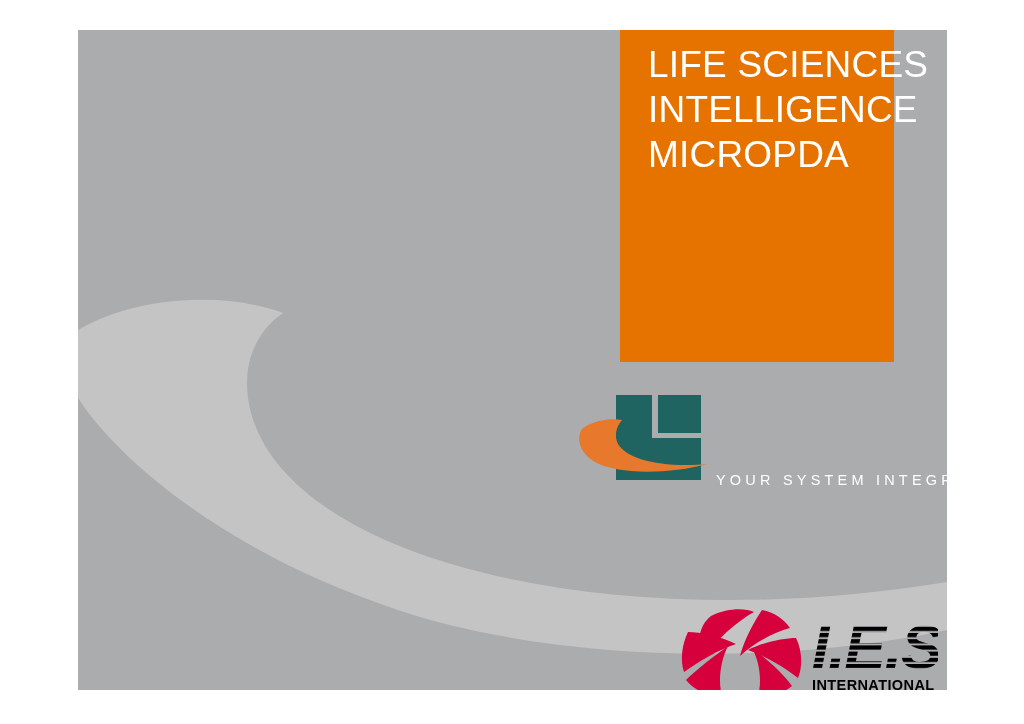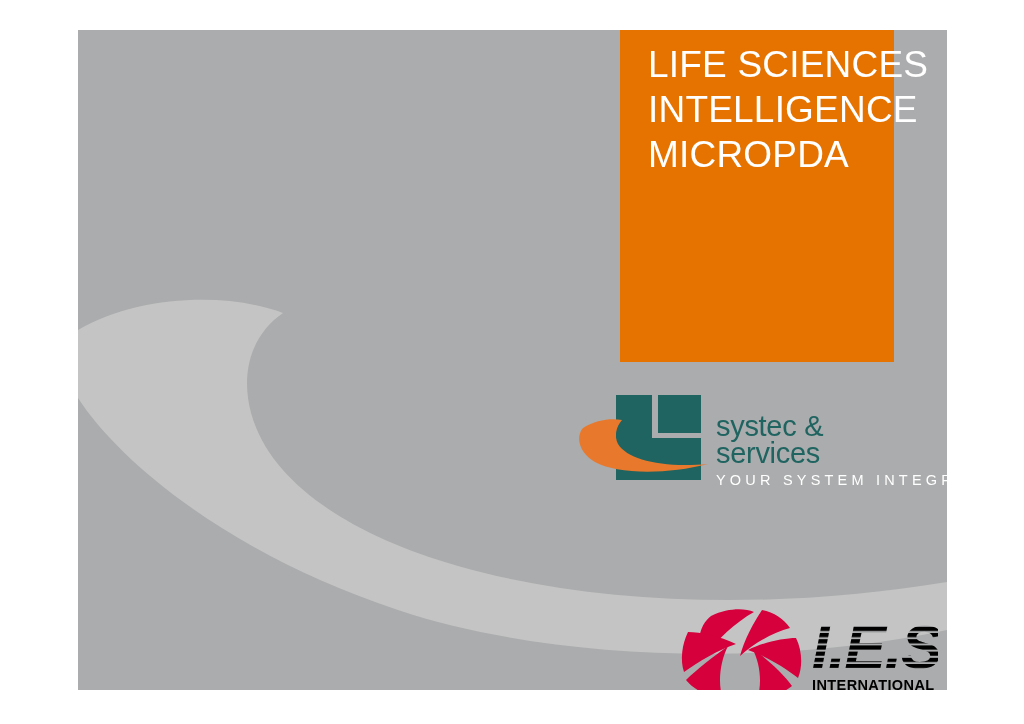--- a/index.html
+++ b/index.html
@@ -145,22 +145,20 @@
       <rect x="160" y="35" width="43" height="38" fill="#1f6460"></rect>
 
       <path d="M85 68
                C 98 60, 112 58, 124 60
                C 118 67, 116 76, 120 84
                C 130 100, 164 108, 210 104
                C 168 115, 118 114, 97 102
                C 80 92, 78 76, 85 68 Z" fill="#e8782c"></path>
     </svg>
 
-    <div id="systec-wordmark">systec &amp;
-services</div>
     <div id="systec-tagline">YOUR SYSTEM INTEGRATOR</div>
   </div>
 
 
   <svg id="ies-logo" viewBox="0 0 272 95">
 
     <g>
       <path d="M45 14 C 62 6, 78 6, 88 10 C 70 20, 50 38, 38 56 C 30 44, 32 24, 45 14 Z" fill="#d5003c"></path>
       <path d="M96 8 C 108 10, 118 17, 124 26 C 108 30, 88 41, 74 54 C 78 38, 88 20, 96 8 Z" fill="#d5003c"></path>
       <path d="M22 30 C 16 42, 14 58, 18 70 C 32 60, 52 48, 70 42 C 54 34, 34 30, 22 30 Z" fill="#d5003c"></path>

